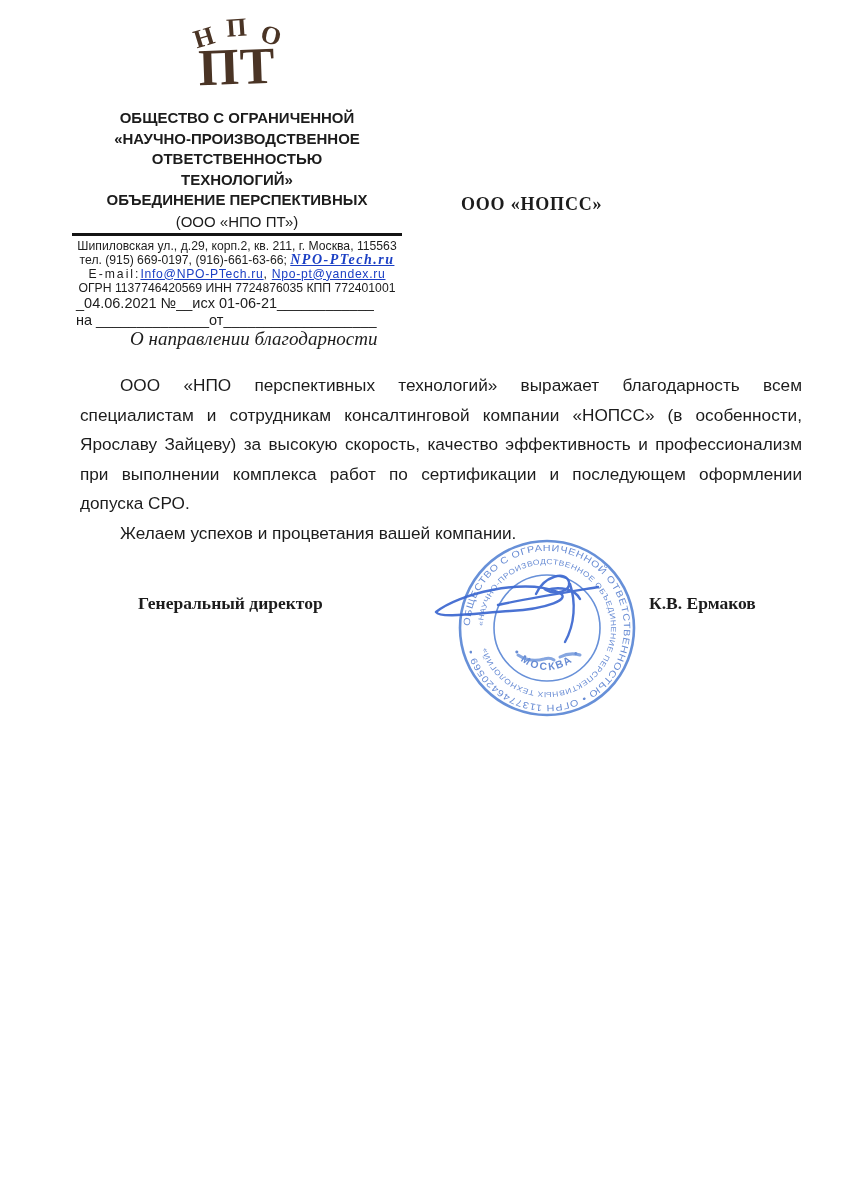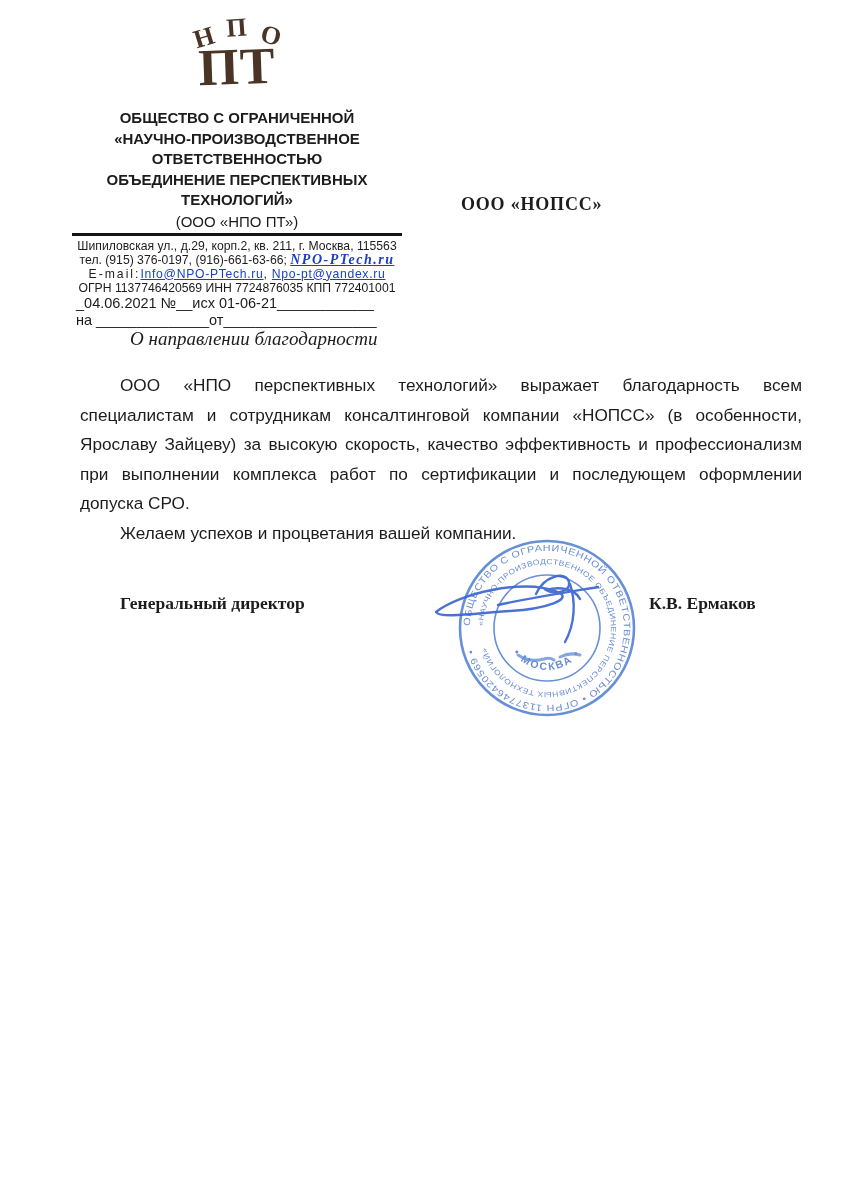--- a/index.html
+++ b/index.html
@@ -63,21 +63,21 @@
     position:absolute; left:80px; top:371px; width:722px;
     font-size:17.2px; line-height:29.6px; text-align:justify;
   }
   .body-text p { margin:0; text-indent:40px; }
 
   
   .sig-title, .sig-name {
     position:absolute; top:593px;
     font-family:"Liberation Serif", serif; font-weight:bold; font-size:17.5px;
   }
-  .sig-title { left:120px; }
+  .sig-title { left:138px; }
   .sig-name  { left:649px; }
 
   .stamp-svg     { position:absolute; left:452px; top:533px; }
   .signature-svg { position:absolute; left:418px; top:550px; }
 
   .stamp-svg text {
     font-family:"Liberation Sans", sans-serif; fill:#4d77cc;
   }
 </style>
 </head>
@@ -93,31 +93,31 @@
         <span class="l1">П</span>
         <span class="l2">О</span>
       </div>
       <div class="logo-main">ПТ</div>
     </div>
 
     <div class="company-name">
       <div>ОБЩЕСТВО С ОГРАНИЧЕННОЙ</div>
       <div>«НАУЧНО-ПРОИЗВОДСТВЕННОЕ</div>
       <div>ОТВЕТСТВЕННОСТЬЮ</div>
+      <div>ТЕХНОЛОГИЙ»</div>
       <div>ОБЪЕДИНЕНИЕ ПЕРСПЕКТИВНЫХ</div>
-      <div>ТЕХНОЛОГИЙ»</div>
     </div>
     <div class="short-name">(ООО «НПО ПТ»)</div>
 
     <div class="rule"></div>
 
     <div class="contacts">
       <div>Шипиловская ул., д.29, корп.2, кв. 211, г. Москва, 115563</div>
       <div>
-        <span>тел. (915) 376-0197, (916)-661-63-66; </span><a href="#" class="site-link">NPO-PTech.ru</a>
+        <span>тел. (915) 669-0197, (916)-661-63-66; </span><a href="#" class="site-link">NPO-PTech.ru</a>
       </div>
       <div class="email-line">
         <span class="lbl">E-mail:</span><a href="#">Info@NPO-PTech.ru</a><span>,</span> <a href="#">Npo-pt@yandex.ru</a>
       </div>
       <div>ОГРН 1137746420569 ИНН 7724876035 КПП 772401001</div>
     </div>
   </div>
 
   <div class="ref-block">
     <div>_04.06.2021 №__исх 01-06-21____________</div>

